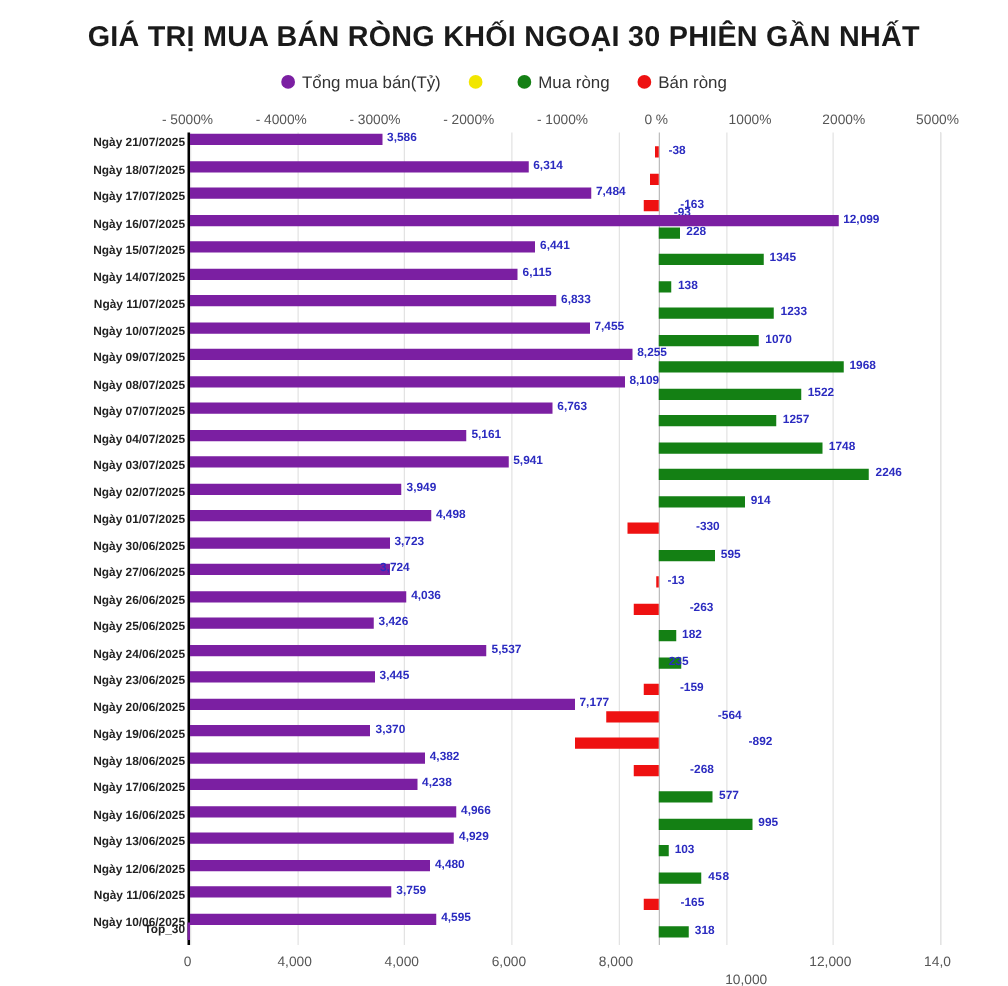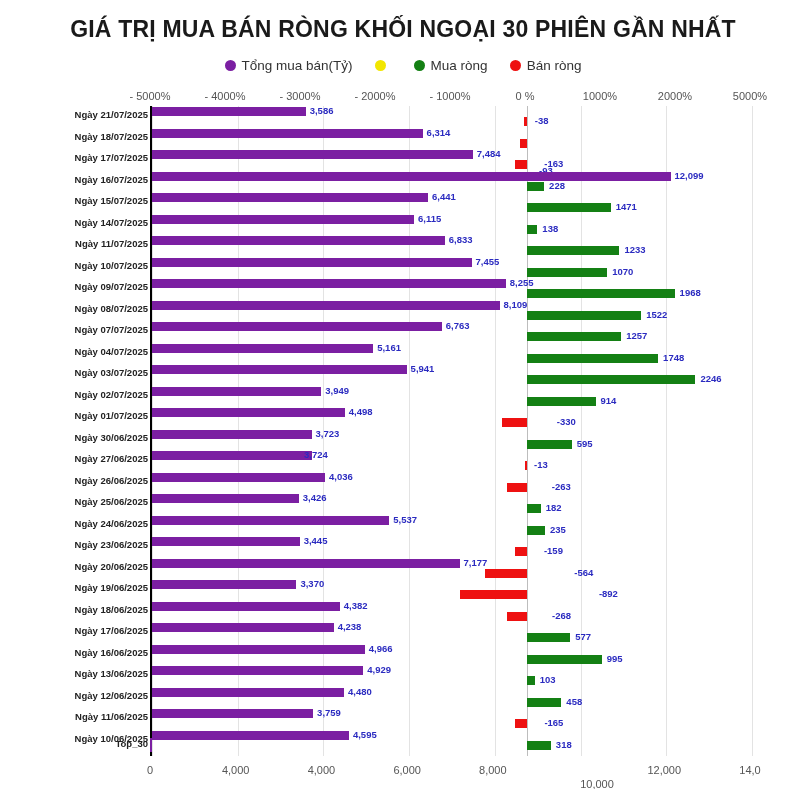--- a/index.html
+++ b/index.html
@@ -176,21 +176,21 @@
         <div class="bar total" style="left: 0px; width: 518.529px;"></div>
         <div class="val total" style="left: 522.529px;">12,099</div>
         <div class="bar buy" style="left: 375px; width: 17.1px;"></div>
         <div class="val net" style="left: 397.1px;">228</div>
       </div>
       <div class="row" style="top: 86px;">
         <div class="rowlabel">Ngày 15/07/2025</div>
         <div class="bar total" style="left: 0px; width: 276.043px;"></div>
         <div class="val total" style="left: 280.043px;">6,441</div>
         <div class="bar buy" style="left: 375px; width: 83.7px;"></div>
-        <div class="val net" style="left: 463.7px;">1471</div>
+        <div class="val net" style="left: 463.7px;">1345</div>
       </div>
       <div class="row" style="top: 107.5px;">
         <div class="rowlabel">Ngày 14/07/2025</div>
         <div class="bar total" style="left: 0px; width: 262.071px;"></div>
         <div class="val total" style="left: 266.071px;">6,115</div>
         <div class="bar buy" style="left: 375px; width: 10.35px;"></div>
         <div class="val net" style="left: 390.35px;">138</div>
       </div>
       <div class="row" style="top: 129px;">
         <div class="rowlabel">Ngày 11/07/2025</div>
@@ -281,21 +281,21 @@
         <div class="bar total" style="left: 0px; width: 146.829px;"></div>
         <div class="val total" style="left: 150.829px;">3,426</div>
         <div class="bar buy" style="left: 375px; width: 13.65px;"></div>
         <div class="val net" style="left: 393.65px;">182</div>
       </div>
       <div class="row" style="top: 408.5px;">
         <div class="rowlabel">Ngày 24/06/2025</div>
         <div class="bar total" style="left: 0px; width: 237.3px;"></div>
         <div class="val total" style="left: 241.3px;">5,537</div>
         <div class="bar buy" style="left: 375px; width: 17.625px;"></div>
-        <div class="val net" style="left: 398px;">235</div>
+        <div class="val net" style="left: 383px;">235</div>
       </div>
       <div class="row" style="top: 430px;">
         <div class="rowlabel">Ngày 23/06/2025</div>
         <div class="bar total" style="left: 0px; width: 147.643px;"></div>
         <div class="val total" style="left: 151.643px;">3,445</div>
         <div class="bar sell" style="left: 363.075px; width: 11.925px;"></div>
         <div class="val net" style="left: 391.925px;">-159</div>
       </div>
       <div class="row" style="top: 451.5px;">
         <div class="rowlabel">Ngày 20/06/2025</div>
@@ -337,21 +337,21 @@
         <div class="bar total" style="left: 0px; width: 211.243px;"></div>
         <div class="val total" style="left: 215.243px;">4,929</div>
         <div class="bar buy" style="left: 375px; width: 7.725px;"></div>
         <div class="val net" style="left: 387.725px;">103</div>
       </div>
       <div class="row" style="top: 580.5px;">
         <div class="rowlabel">Ngày 12/06/2025</div>
         <div class="bar total" style="left: 0px; width: 192px;"></div>
         <div class="val total" style="left: 196px;">4,480</div>
         <div class="bar buy" style="left: 375px; width: 34.35px;"></div>
-        <div class="val net" style="left: 414.35px;">458</div>
+        <div class="val net" style="left: 414.35px; font-family: Liberation Mono, monospace;">458</div>
       </div>
       <div class="row" style="top: 602px;">
         <div class="rowlabel">Ngày 11/06/2025</div>
         <div class="bar total" style="left: 0px; width: 161.1px;"></div>
         <div class="val total" style="left: 165.1px;">3,759</div>
         <div class="bar sell" style="left: 362.625px; width: 12.375px;"></div>
         <div class="val net" style="left: 392.375px;">-165</div>
       </div>
       <div class="row" style="top: 623.5px;">
         <div class="rowlabel">Ngày 10/06/2025</div>

